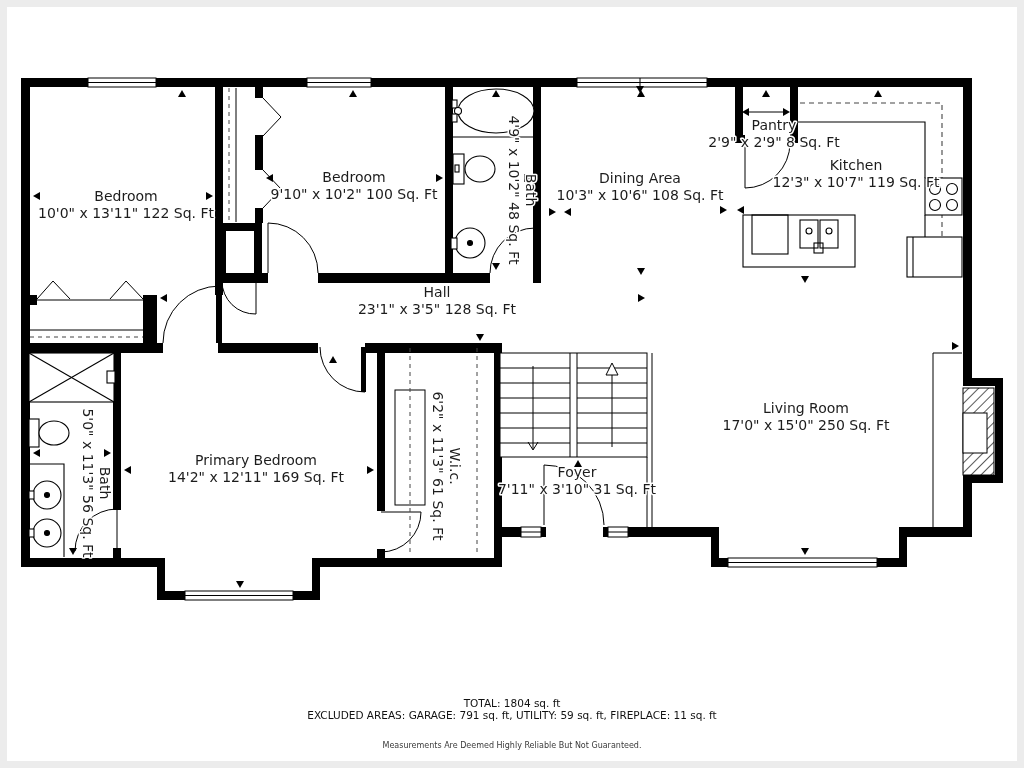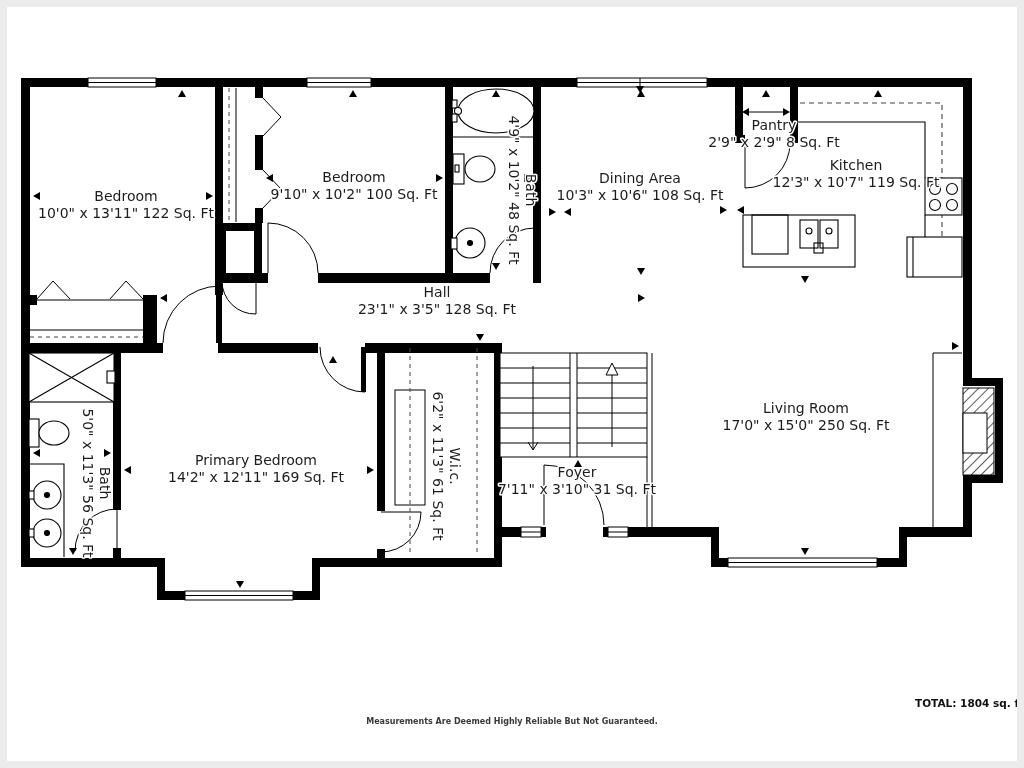--- a/index.html
+++ b/index.html
@@ -3,23 +3,23 @@
 <meta charset="utf-8">
 <style>
   html,body{margin:0;padding:0;background:#fff;}
   .stage{position:relative;width:1024px;height:768px;background:#fff;overflow:hidden;
          font-family:"DejaVu Sans","Liberation Sans",sans-serif;}
   .frame{position:absolute;inset:0;border:7px solid #ececec;pointer-events:none;}
   svg{position:absolute;left:0;top:0;}
   svg text{font-family:"DejaVu Sans","Liberation Sans",sans-serif;font-size:14px;fill:#1c1c1c;
            text-anchor:middle;paint-order:stroke;stroke:#ffffff;stroke-width:3px;stroke-linejoin:round;}
   .footer{position:absolute;left:0;right:0;top:697px;text-align:center;color:#111;}
-  .f-total{font-size:10.5px;font-weight:bold;line-height:12px;text-align:right;}
+  .f-total{font-size:10.5px;font-weight:normal;line-height:12px;}
   .f-line{font-size:10.5px;line-height:12px;}
-  .f-disclaimer{font-size:8px;color:#3a3a3a;margin-top:8px;font-weight:bold;}
+  .f-disclaimer{font-size:8px;color:#3a3a3a;margin-top:20px;}
 </style>
 </head>
 <body>
 
 <div class="stage">
 <svg width="1024" height="768" viewBox="0 0 1024 768">
   <defs>
     <pattern id="hatch" width="7" height="7" patternUnits="userSpaceOnUse" patternTransform="rotate(-45)">
       <line x1="0" y1="0" x2="7" y2="0" stroke="#000" stroke-width="1.3"></line>
     </pattern>
@@ -347,17 +347,18 @@
     </g>
     <g>
       <text x="806" y="413">Living Room</text>
       <text x="806" y="430">17'0" x 15'0" 250 Sq. Ft</text>
     </g>
   </g>
 </svg>
 
 <div class="footer">
   <div class="f-total">TOTAL: 1804 sq. ft</div>
+  <div class="f-line">EXCLUDED AREAS: GARAGE: 791 sq. ft, UTILITY: 59 sq. ft, FIREPLACE: 11 sq. ft</div>
   <div class="f-disclaimer">Measurements Are Deemed Highly Reliable But Not Guaranteed.</div>
 </div>
 
 <div class="frame"></div>
 </div>
 
 </body></html>

